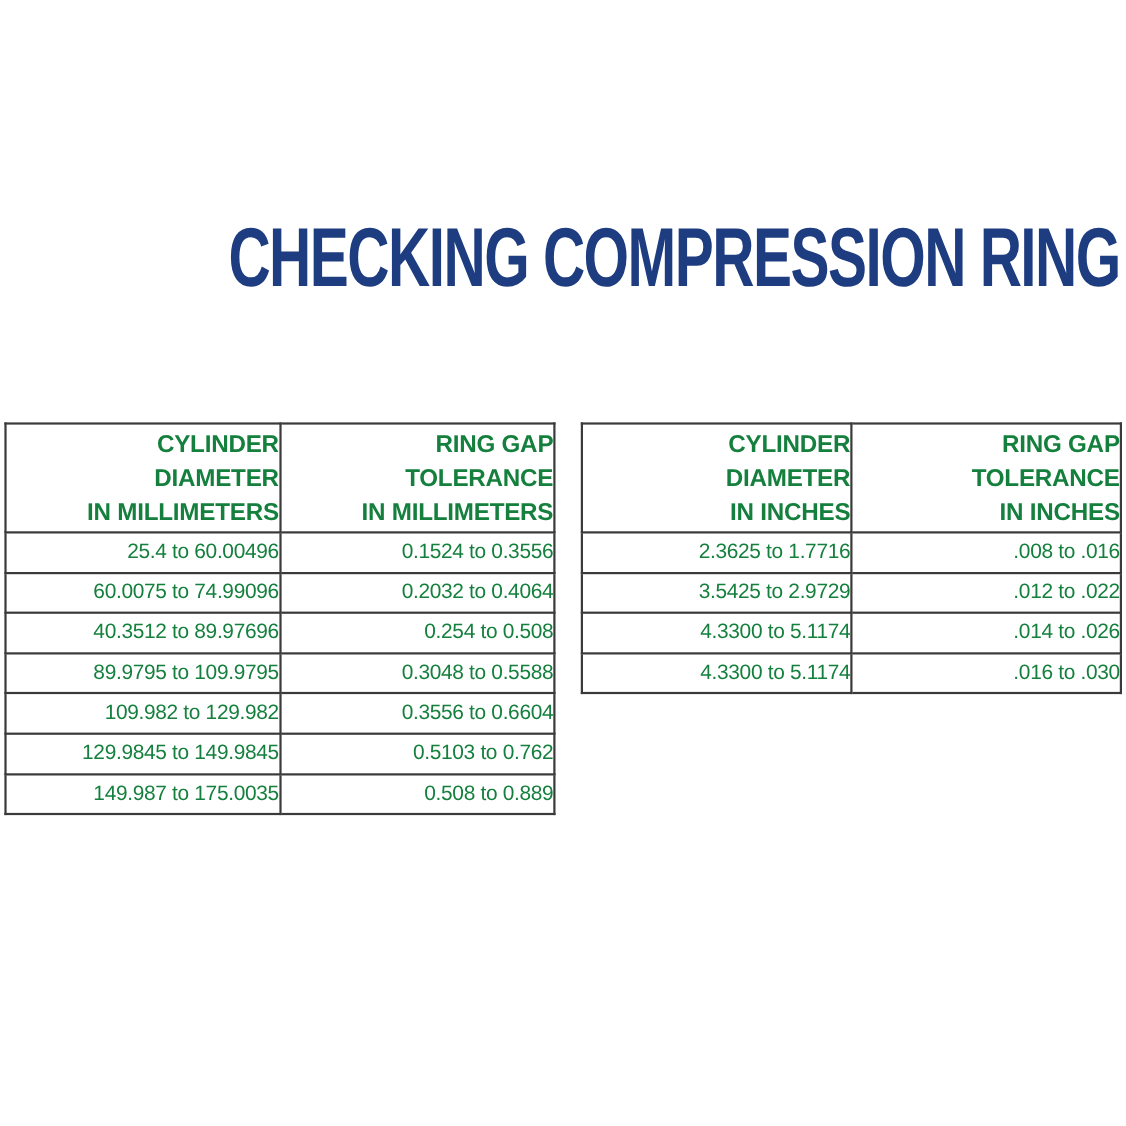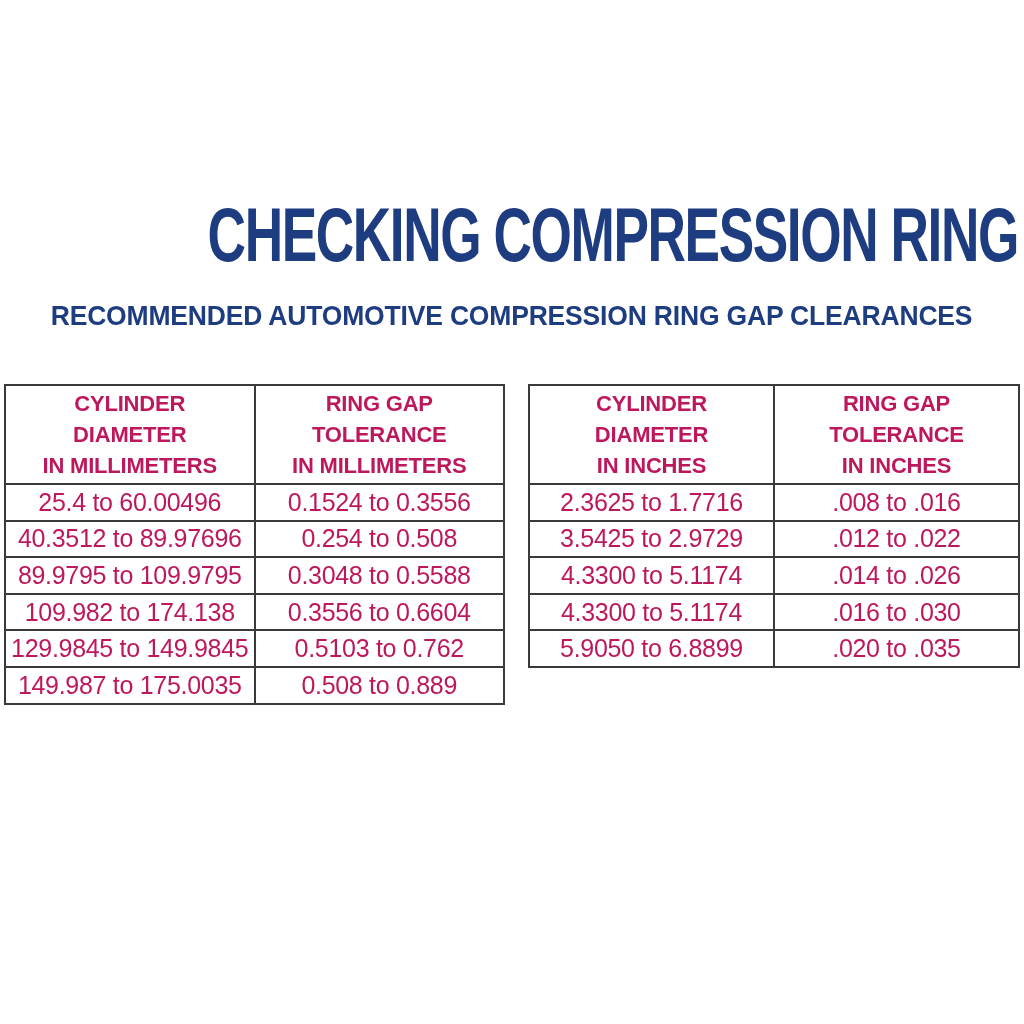--- a/index.html
+++ b/index.html
@@ -23,70 +23,71 @@
     display:inline-block; font-weight:bold; font-size:28.5px; line-height:1;
     letter-spacing:-0.2px; transform:scaleX(0.93); transform-origin:50% 50%;
   }
   table.spec-table {
     position:absolute; top:384px; border-collapse:collapse;
     table-layout:fixed; background:#ffffff;
   }
   table.spec-table.left  { left:4px;   width:501px; }
   table.spec-table.right { left:528px; width:492px; }
   .spec-table th, .spec-table td {
-    border:2px solid #3a3a3a; text-align:center; vertical-align:middle;
-    color:#be185d; padding:0; overflow:hidden;
+    border:2px solid #3a3a3a; text-align:right; vertical-align:middle;
+    color:#15803d; padding:0; overflow:hidden;
   }
   .spec-table th {
     height:97px; font-size:22px; font-weight:bold; line-height:31px;
     white-space:pre-line; letter-spacing:-0.2px;
   }
   .spec-table td {
-    height:34.6px; font-size:25px; font-weight:normal; letter-spacing:-0.3px;
+    height:34.6px; font-size:19px; font-weight:normal; letter-spacing:-0.3px;
   }
 </style>
 </head>
 <body>
 
 <div class="page">
 
   <div class="title-wrap">
     <span class="title" style="color:#1e3c80">CHECKING COMPRESSION RING GAPS</span>
   </div>
 
-  <div class="subtitle-wrap">
-    <span class="subtitle" style="color:#1e3c80">RECOMMENDED AUTOMOTIVE COMPRESSION RING GAP CLEARANCES</span>
-  </div>
 
   <table class="spec-table left">
     <thead>
       <tr>
         <th>CYLINDER
 DIAMETER
 IN MILLIMETERS</th>
         <th>RING GAP
 TOLERANCE
 IN MILLIMETERS</th>
       </tr>
     </thead>
     <tbody>
       <tr>
         <td>25.4 to 60.00496</td>
         <td>0.1524 to 0.3556</td>
       </tr>
       <tr>
+        <td>60.0075 to 74.99096</td>
+        <td>0.2032 to 0.4064</td>
+      </tr>
+      <tr>
         <td>40.3512 to 89.97696</td>
         <td>0.254 to 0.508</td>
       </tr>
       <tr>
         <td>89.9795 to 109.9795</td>
         <td>0.3048 to 0.5588</td>
       </tr>
       <tr>
-        <td>109.982 to 174.138</td>
+        <td>109.982 to 129.982</td>
         <td>0.3556 to 0.6604</td>
       </tr>
       <tr>
         <td>129.9845 to 149.9845</td>
         <td>0.5103 to 0.762</td>
       </tr>
       <tr>
         <td>149.987 to 175.0035</td>
         <td>0.508 to 0.889</td>
       </tr>
@@ -114,20 +115,16 @@
         <td>.012 to .022</td>
       </tr>
       <tr>
         <td>4.3300 to 5.1174</td>
         <td>.014 to .026</td>
       </tr>
       <tr>
         <td>4.3300 to 5.1174</td>
         <td>.016 to .030</td>
       </tr>
-      <tr>
-        <td>5.9050 to 6.8899</td>
-        <td>.020 to .035</td>
-      </tr>
     </tbody>
   </table>
 
 </div>
 
 </body></html>

